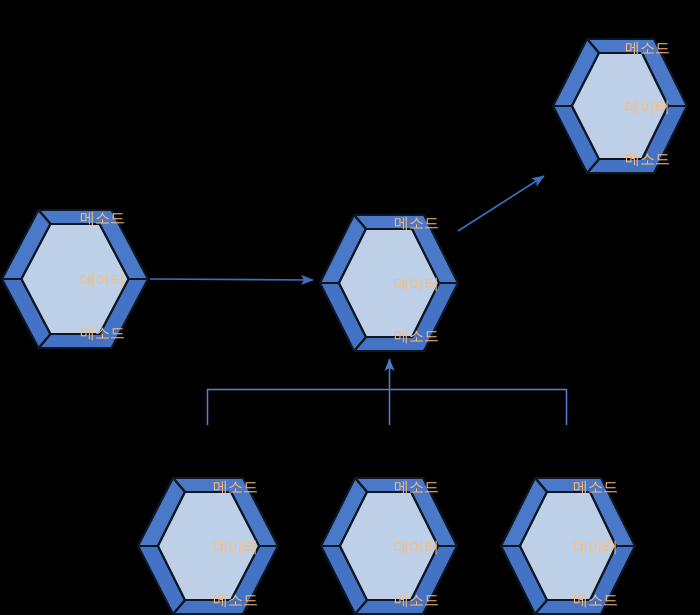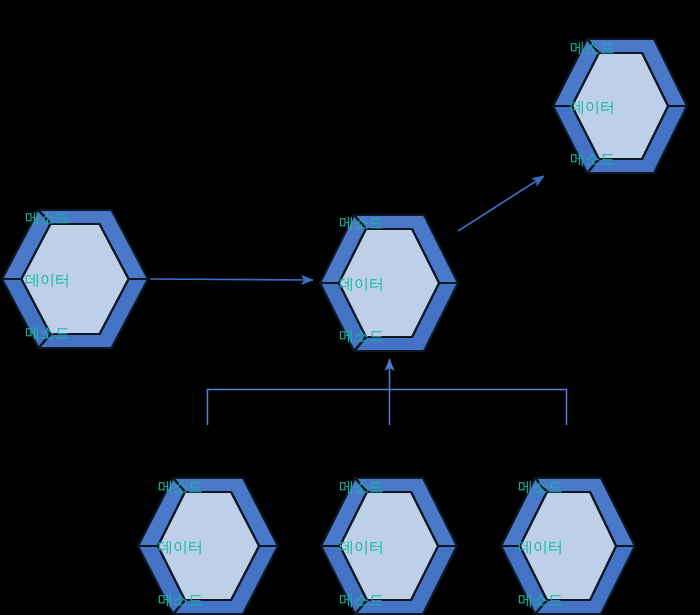--- a/index.html
+++ b/index.html
@@ -17,23 +17,23 @@
   }
   #canvas svg.layer {
     position: absolute;
     left: 0;
     top: 0;
     width: 700px;
     height: 615px;
   }
   .hex-label {
     position: absolute;
-    color: #14b8a6;
+    color: #fdba74;
     font-family: "Liberation Sans", sans-serif;
-    text-align: left;
+    text-align: right;
     white-space: nowrap;
     pointer-events: none;
     line-height: 1;
   }
 </style>
 </head>
 <body>
 
 <div id="canvas">
 

